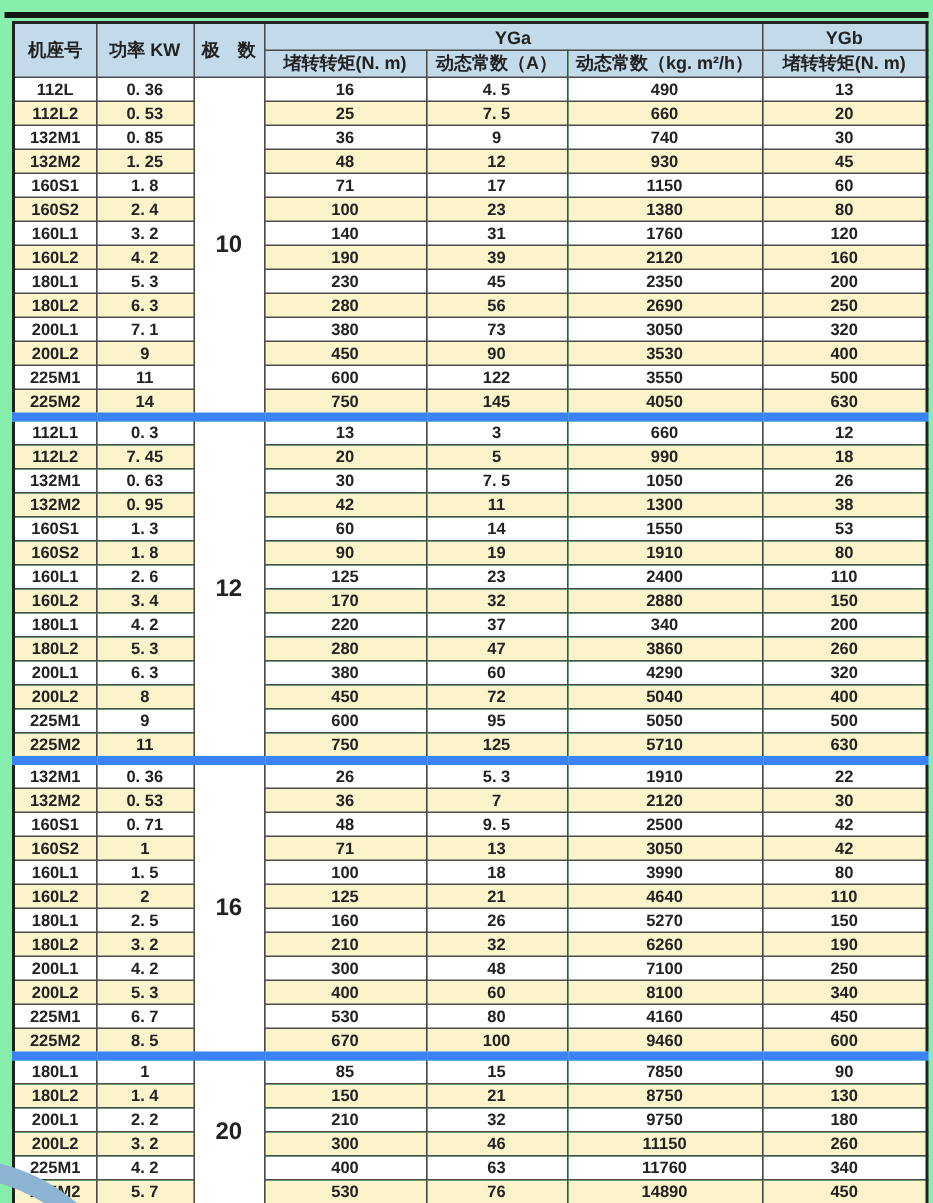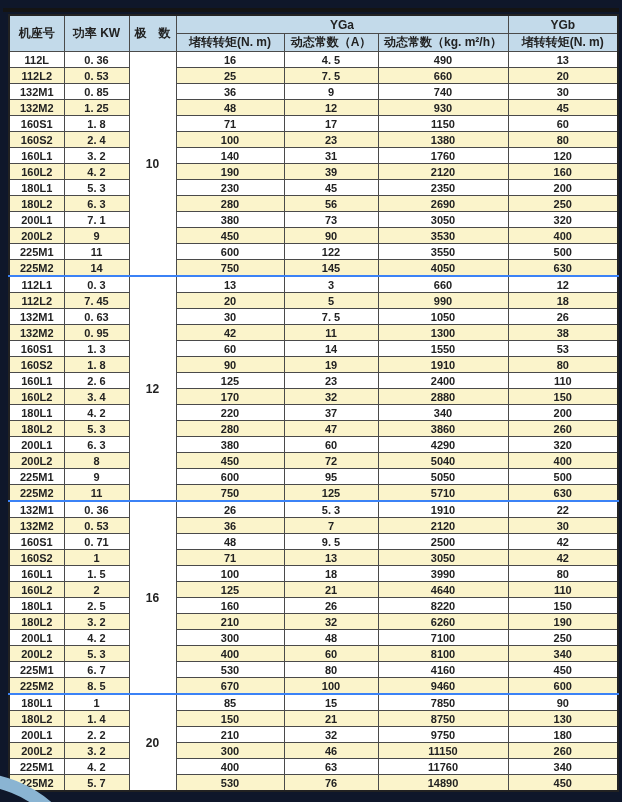--- a/index.html
+++ b/index.html
@@ -1,19 +1,19 @@
 <!DOCTYPE html>
 <html><head>
 <meta charset="utf-8">
 <style>
   html,body { margin:0; padding:0; }
   .page {
     position:relative;
     width:622px; height:802px;
-    background:#0f172a;
+    background:#86efac;
     overflow:hidden;
     font-family:"Liberation Sans","DejaVu Sans",sans-serif;
   }
   .topbar {
     position:absolute; top:8px; left:3px;
     width:616px; height:4px;
     background:#141414;
   }
   table.spec {
     position:absolute; left:8px; top:14px;
@@ -37,22 +37,22 @@
     font-weight:700;
     height:17px;
   }
   tbody td {
     font-size:11px;
     font-weight:700;
     height:15px;
   }
   td.w { background:#ffffff; }
   td.y { background:#fbf4cb; }
-  td.poles { background:#ffffff; font-size:12px; }
-  tr.gs td { border-top:2px solid #3b82f6; }
+  td.poles { background:#ffffff; font-size:16px; }
+  tr.gs td { border-top:6px solid #3b82f6; }
   .corner-arc {
     position:absolute;
     left:-155px; top:772px;
     width:250px; height:250px;
     border-radius:50%;
     border:13px solid #8ab4d2;
     box-sizing:border-box;
   }
 </style>
 </head>
@@ -361,21 +361,21 @@
           <td class="y">125</td>
           <td class="y">21</td>
           <td class="y">4640</td>
           <td class="y">110</td>
         </tr>
         <tr>
           <td class="w">180L1</td>
           <td class="w">2. 5</td>
           <td class="w">160</td>
           <td class="w">26</td>
-          <td class="w">8220</td>
+          <td class="w">5270</td>
           <td class="w">150</td>
         </tr>
         <tr>
           <td class="y">180L2</td>
           <td class="y">3. 2</td>
           <td class="y">210</td>
           <td class="y">32</td>
           <td class="y">6260</td>
           <td class="y">190</td>
         </tr>

